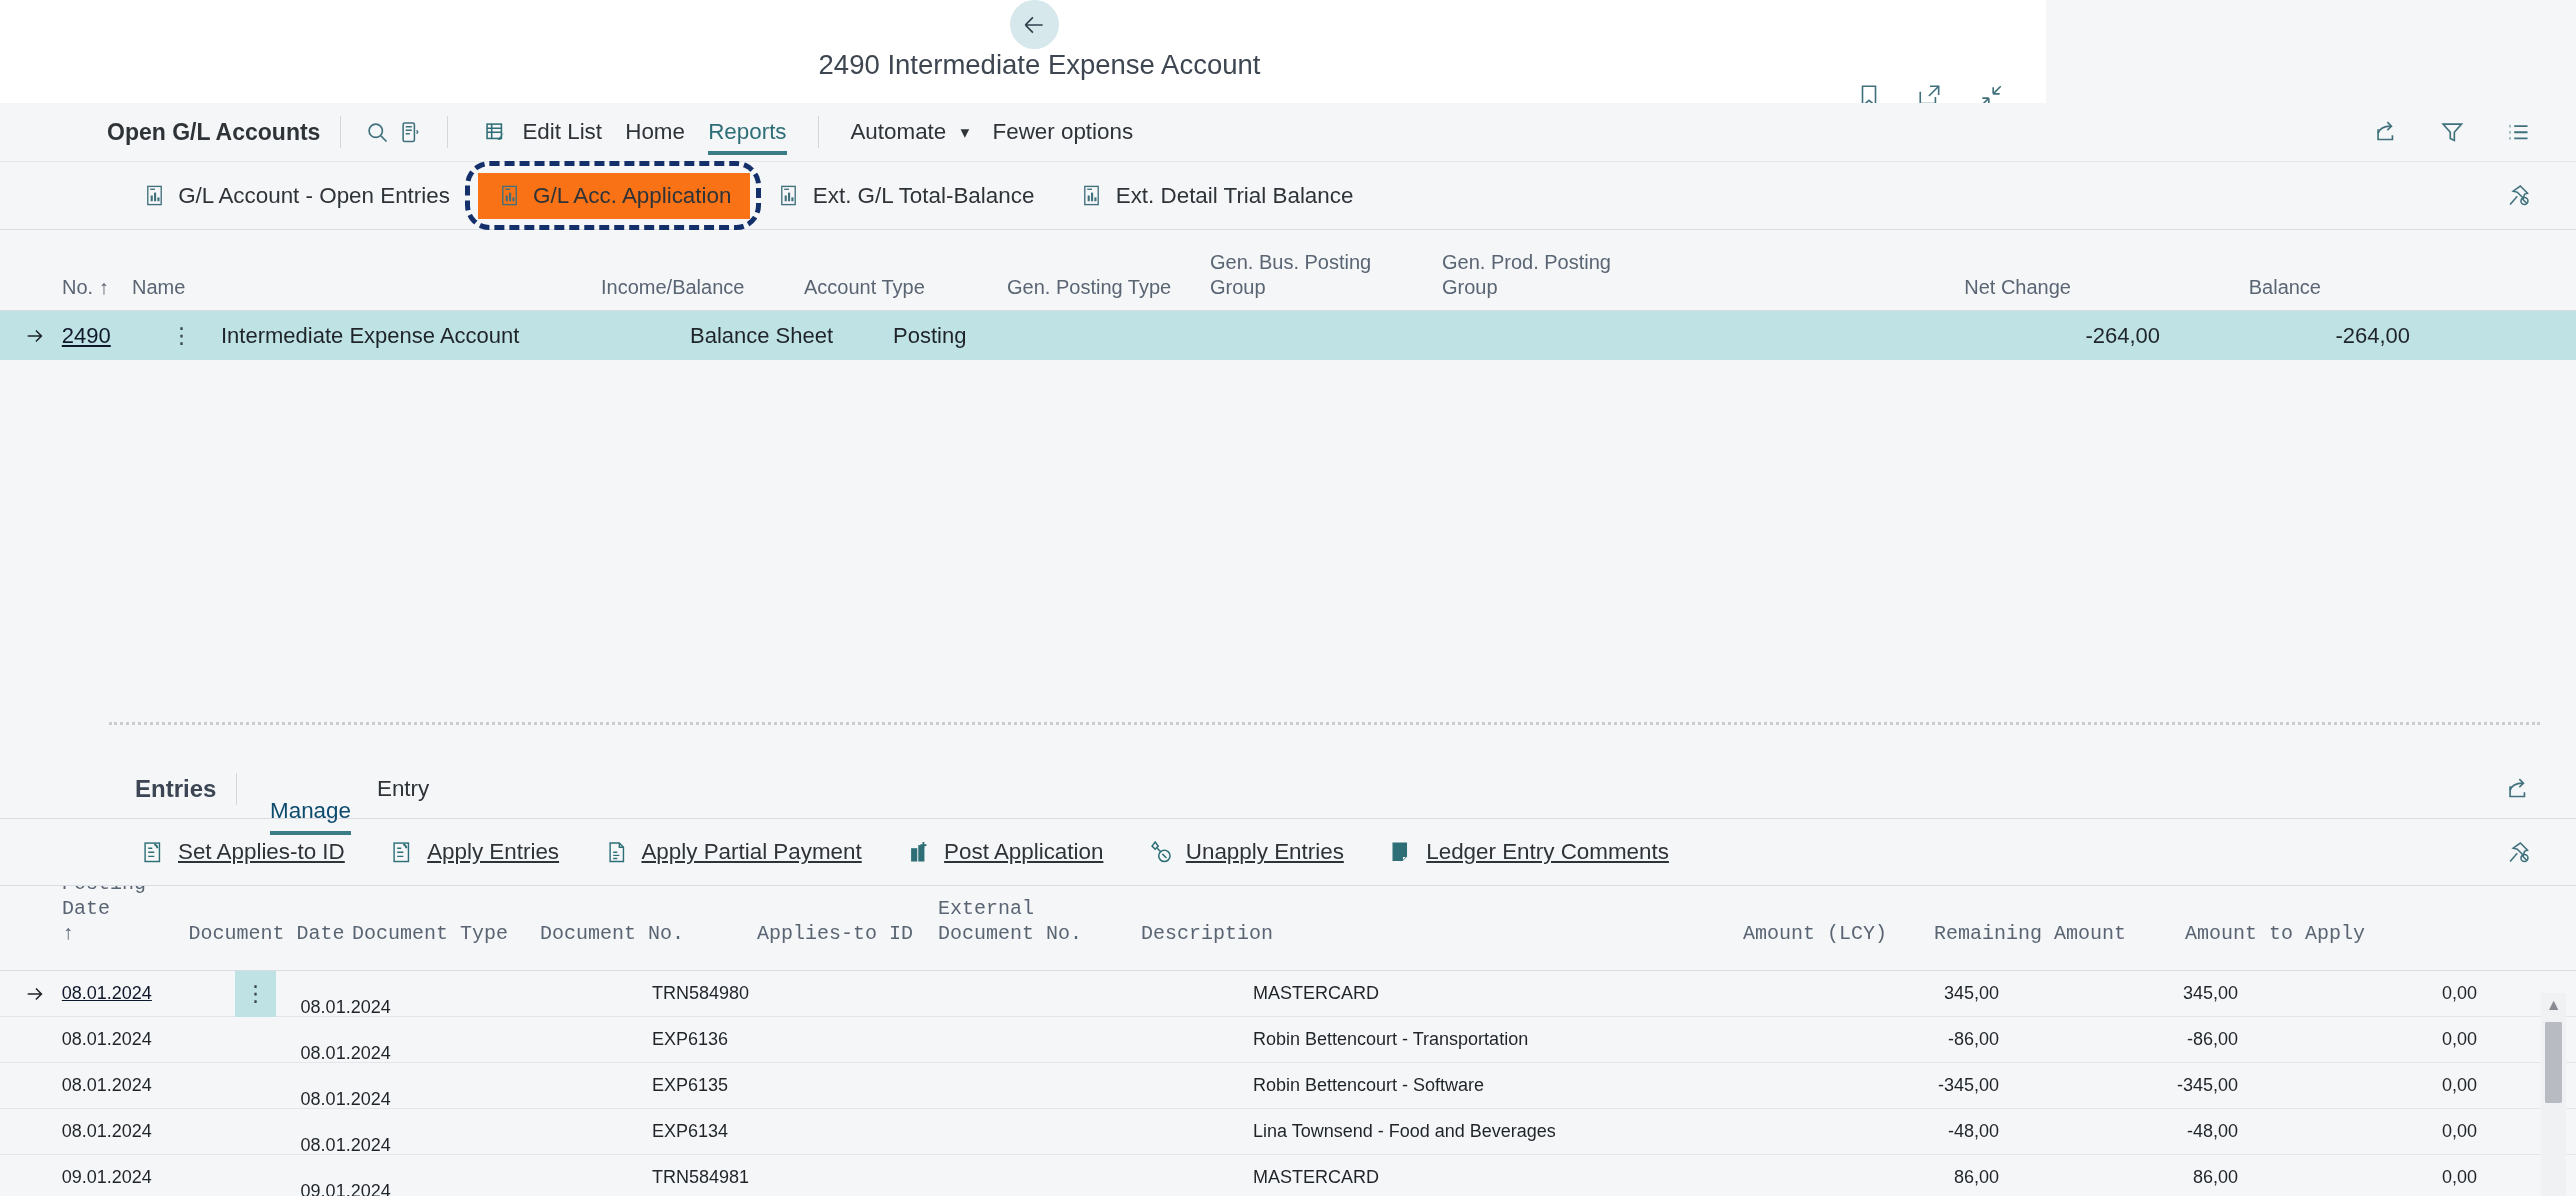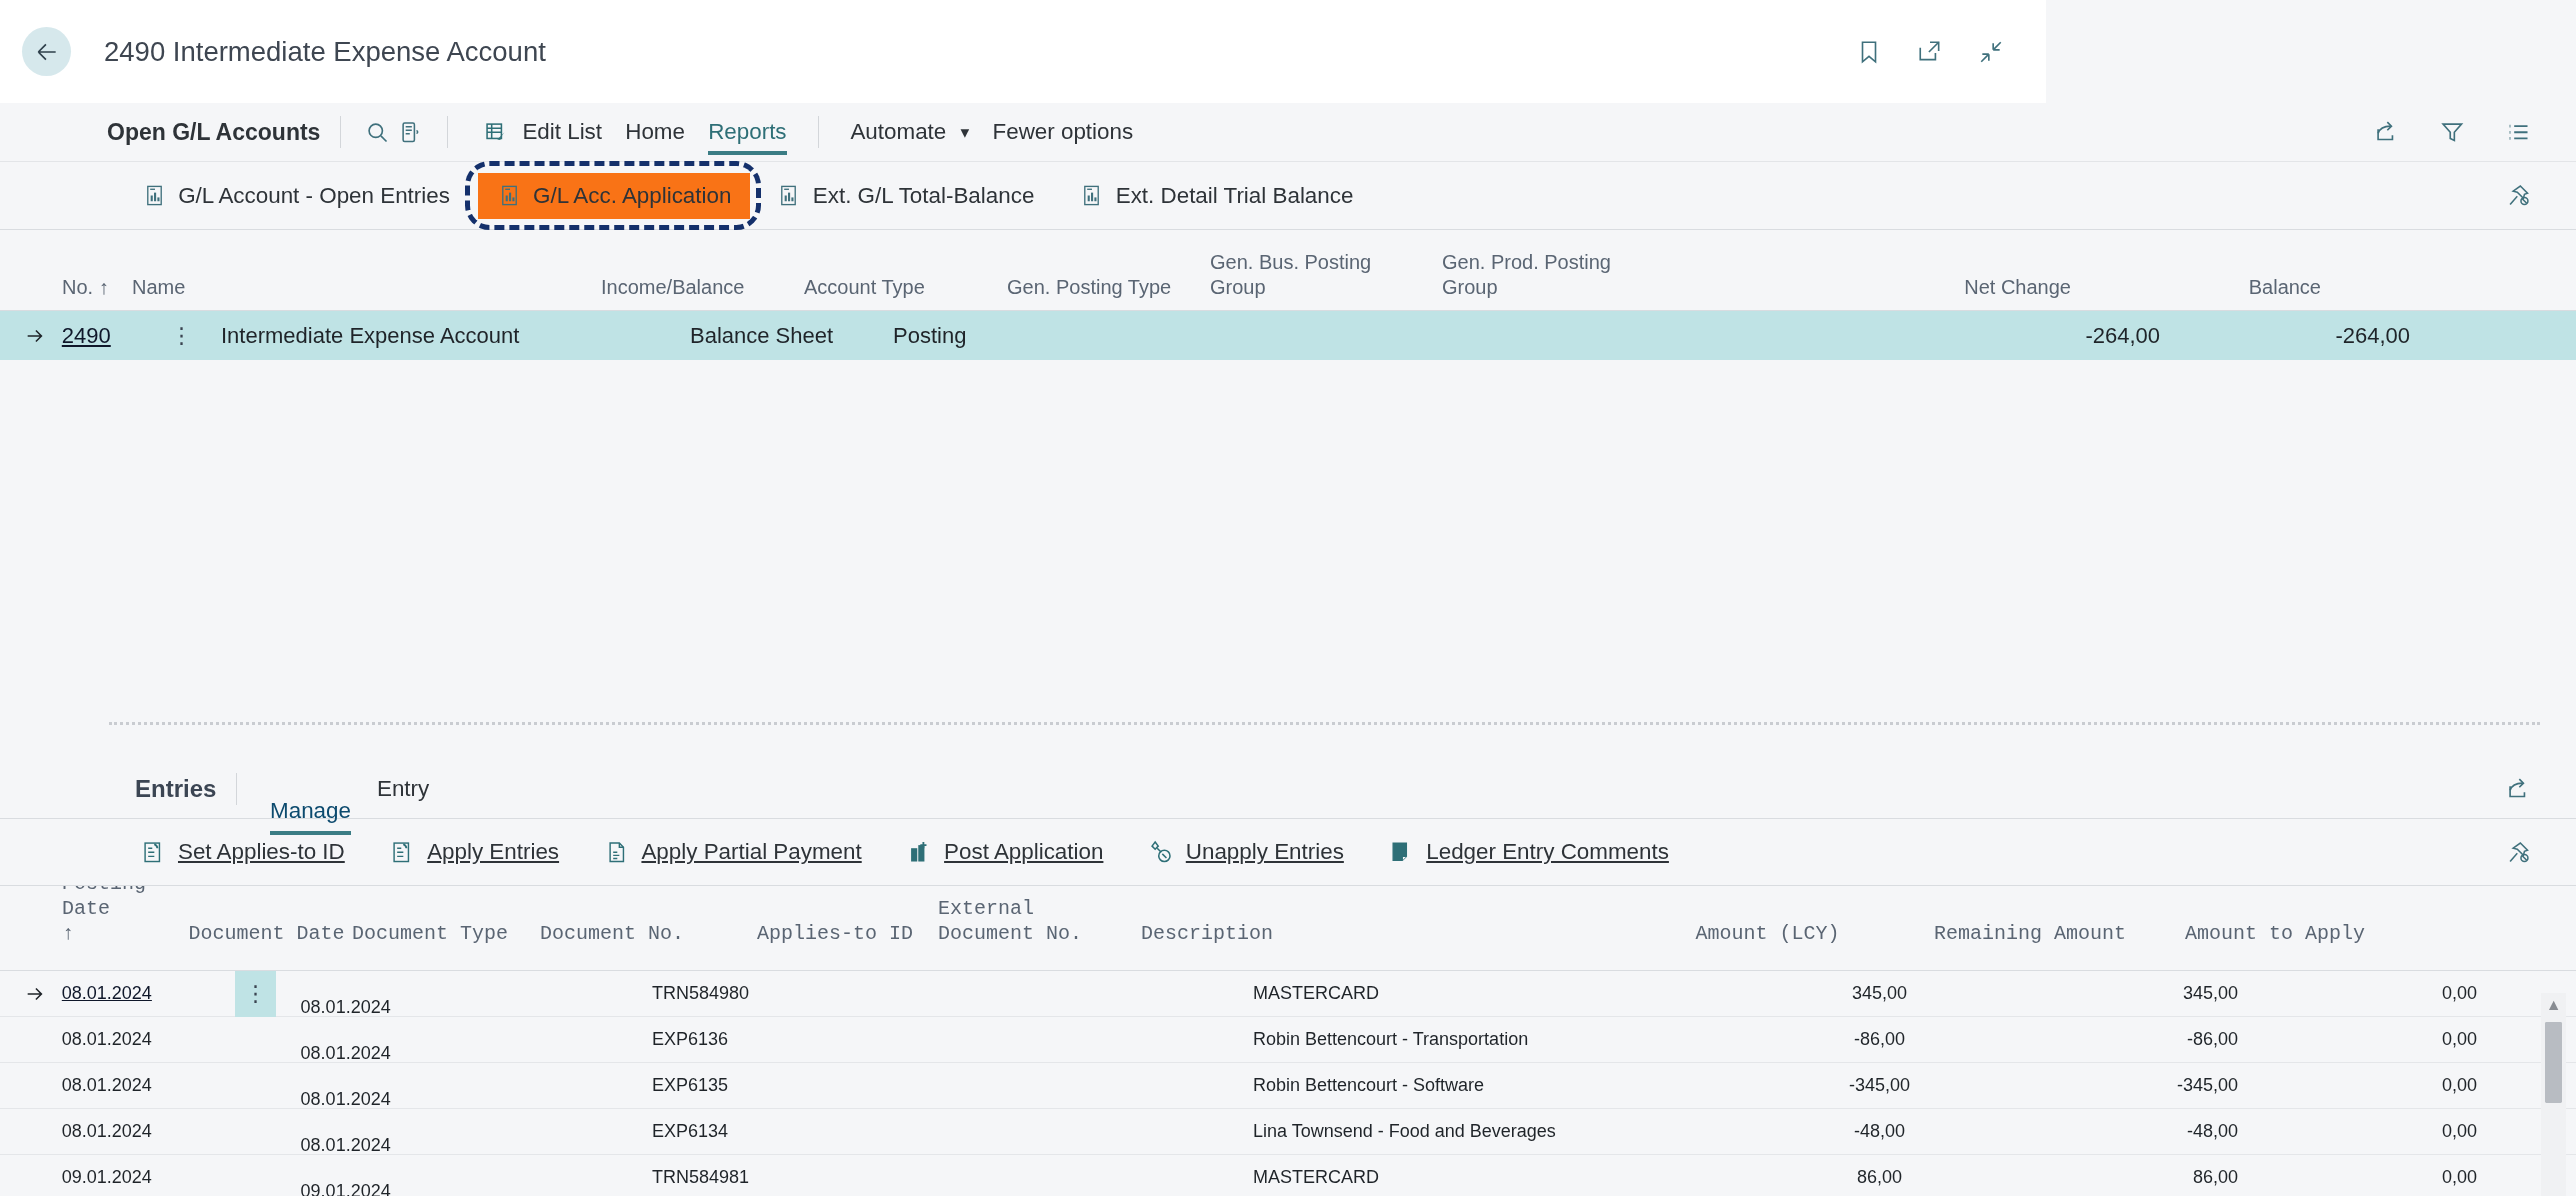--- a/index.html
+++ b/index.html
@@ -9,21 +9,21 @@
     background: #ffffff;
     color: #2e3338;
     overflow: hidden;
   }
   .page { position: relative; width: 2576px; height: 1197px; background: #f5f6f8; }
 
   
   .titlebar {
     position: absolute; left: 0; top: 0; width: 2046px; height: 103px;
     background: #ffffff;
-    display: flex; align-items: center;
+    display: flex; align-items: center; flex-direction: column;
   }
   .back-btn {
     margin-left: 22px;
     width: 49px; height: 49px; border-radius: 50%;
     background: #d6e8ec;
     display: flex; align-items: center; justify-content: center;
     cursor: pointer; flex: none;
   }
   .back-btn svg { width: 26px; height: 26px; }
   .page-title {
@@ -175,21 +175,21 @@
   .teal-num { color: #2e6f77; }
 
   
   .b-pdate  { width: 123px; padding-left: 62px; }
   .b-ddate  { width: 188px; padding-left: 24.6px; margin-top: 28px; }
   .b-dtype  { width: 188px; }
   .b-dno    { width: 217px; }
   .b-appl   { width: 181px; }
   .b-extdno { width: 203px; }
   .b-desc   { width: 507px; }
-  .b-amt    { width: 239px; text-align: center; }
+  .b-amt    { width: 239px; text-align: right; }
   .b-rem    { width: 239px; text-align: right; }
   .b-apply  { width: 239px; text-align: right; }
 
   
   .vscroll {
     position: absolute; right: 10px; top: 993px; width: 24.6px; height: 204px;
     background: #f0f1f3;
   }
   .vscroll .up-arrow {
     width: 24.6px; height: 24.6px; display:flex; align-items:center; justify-content:center;

